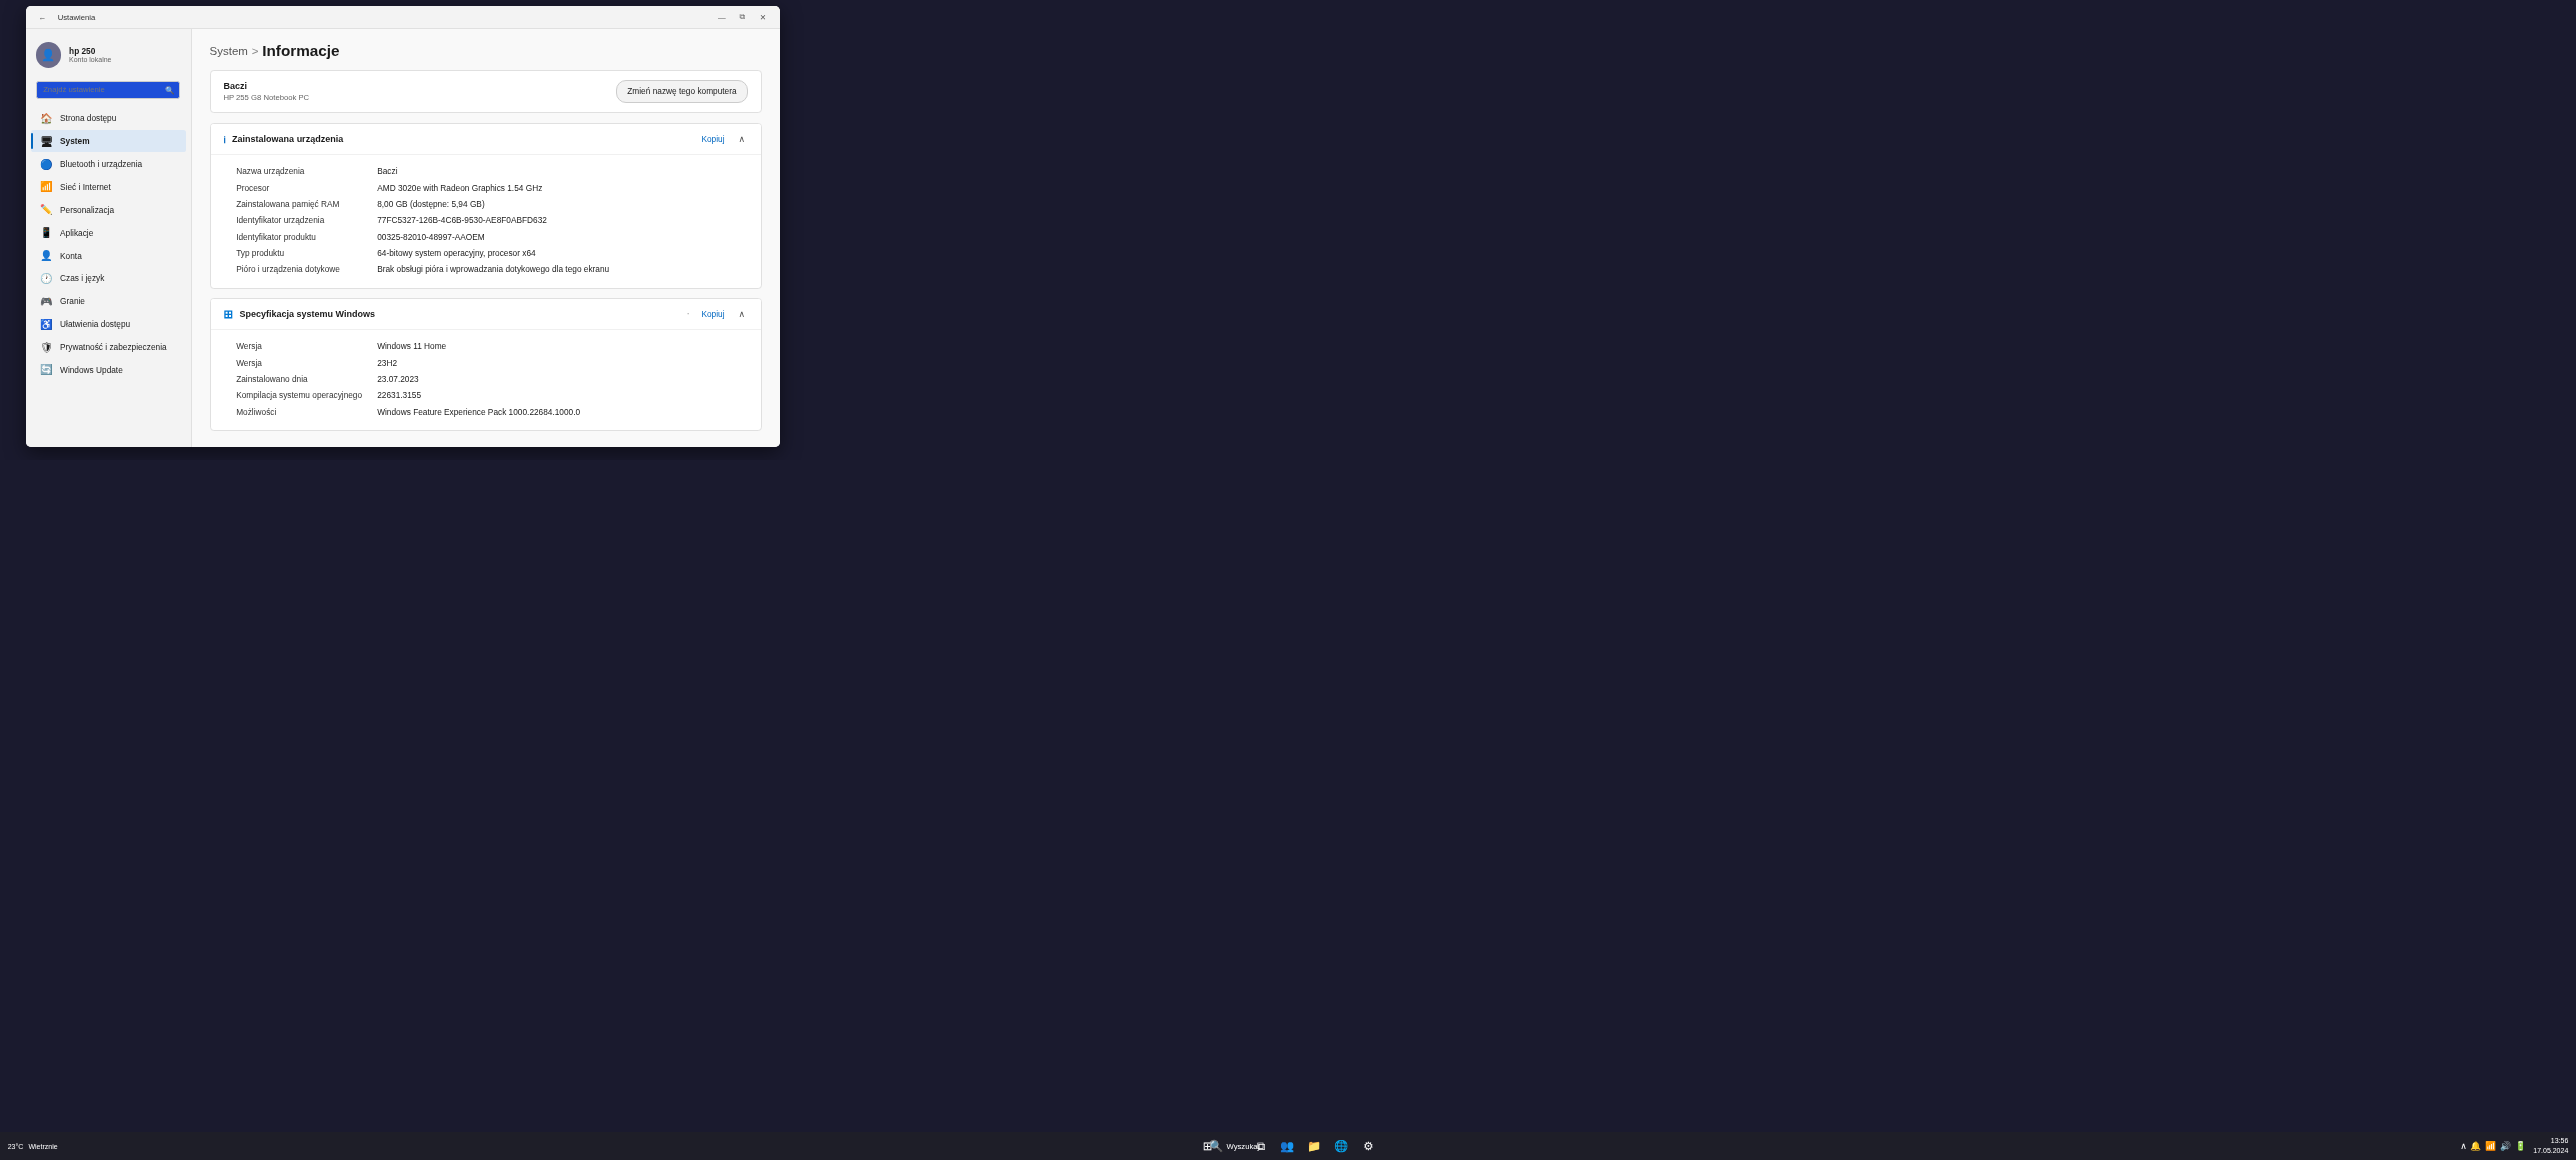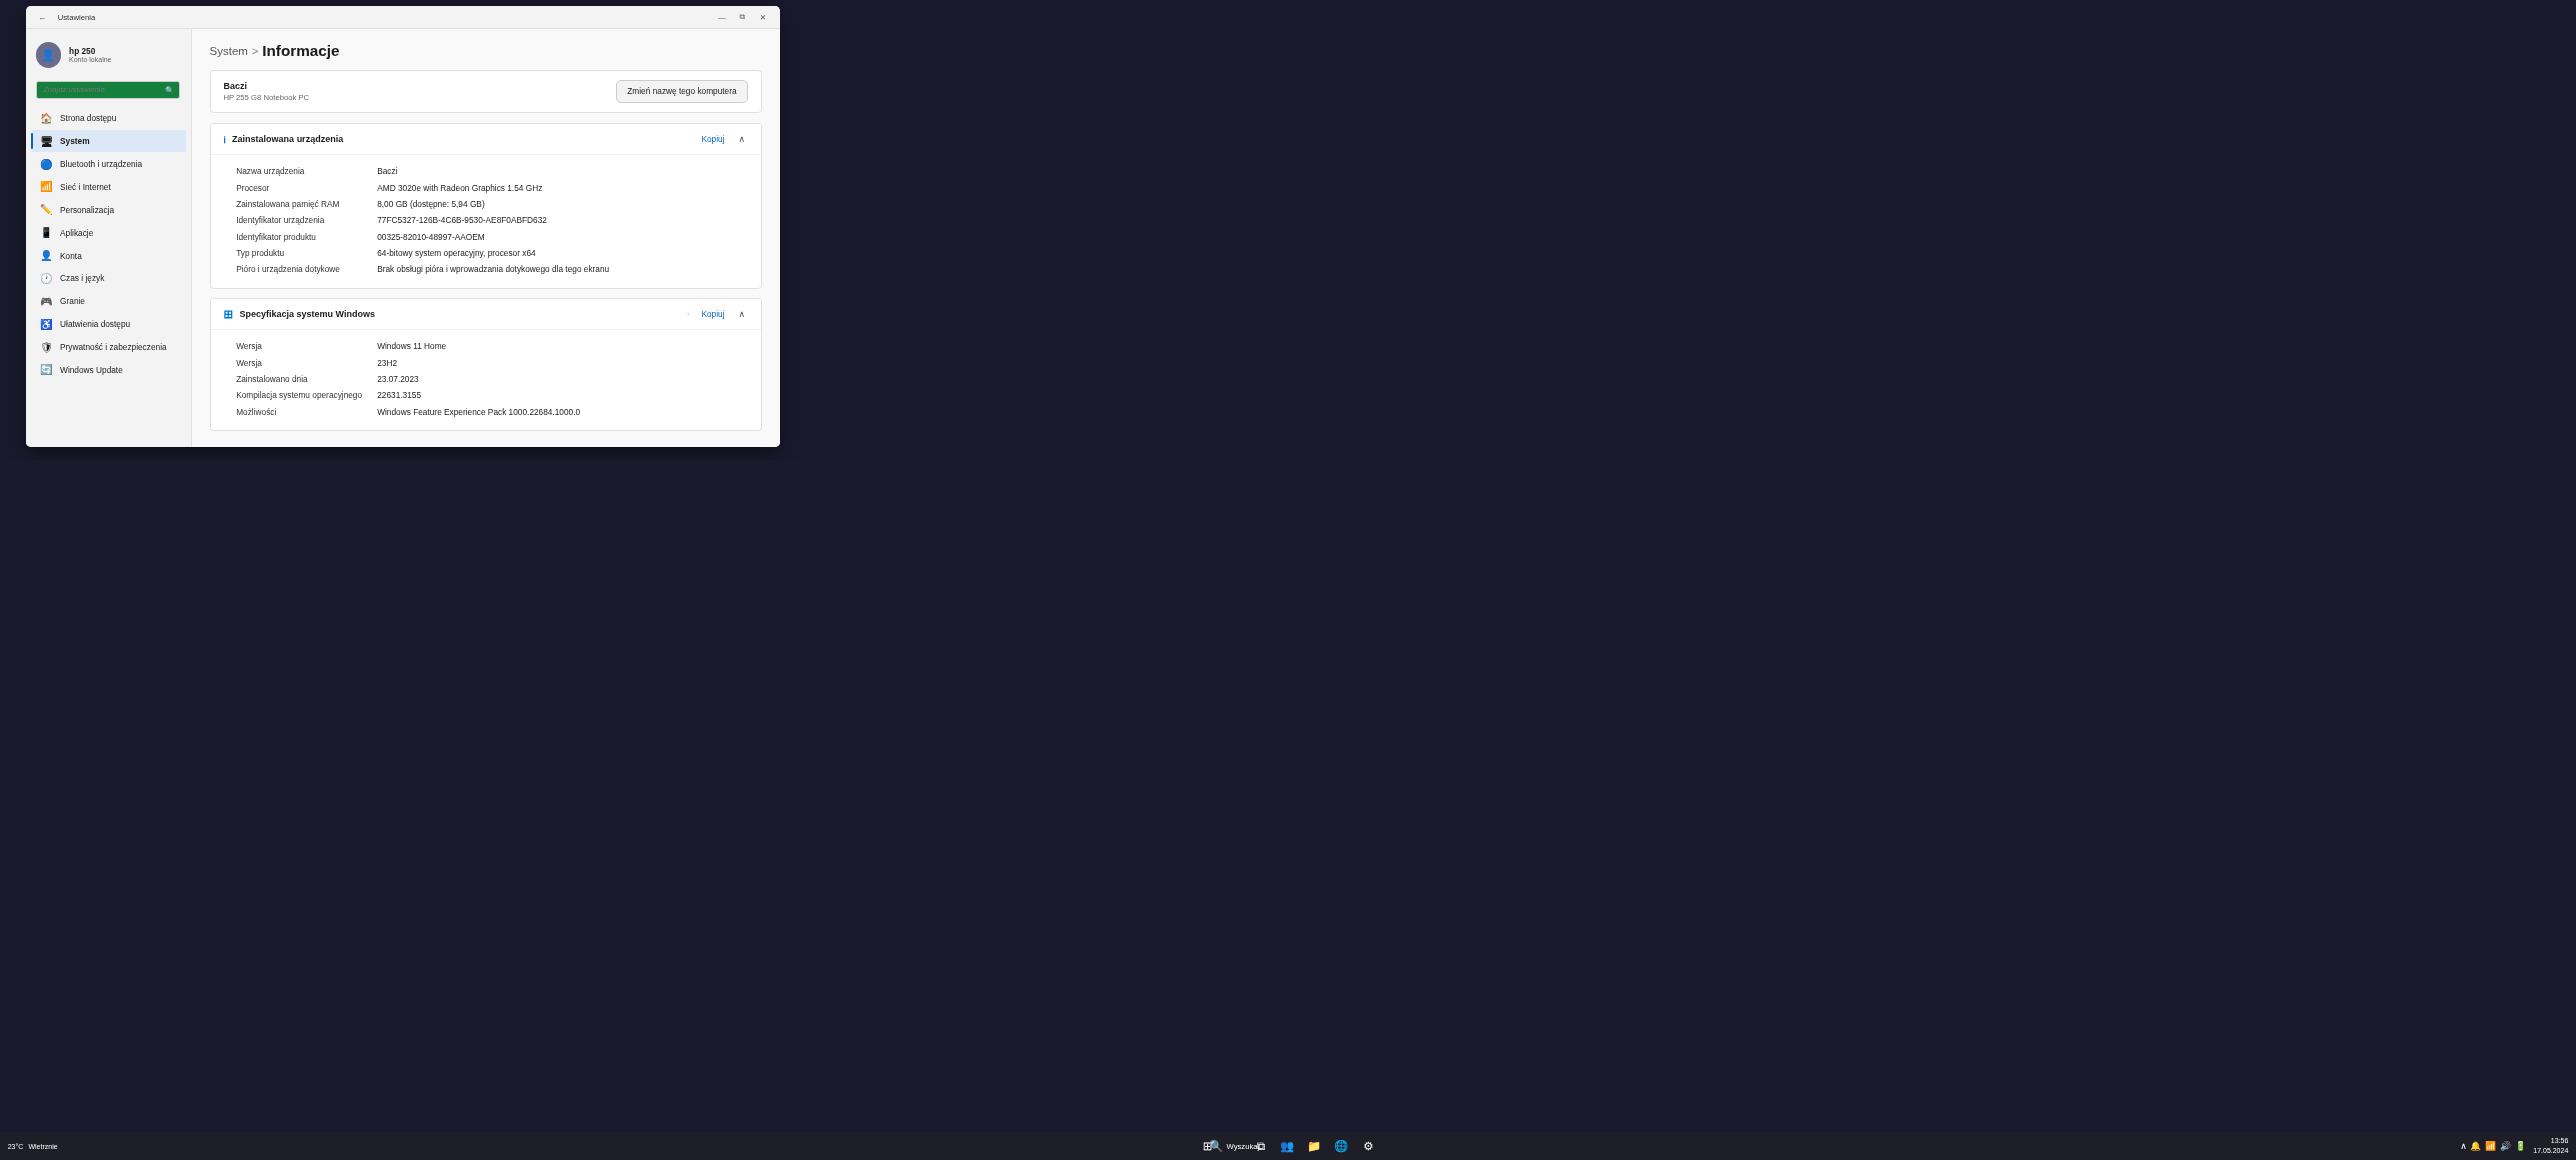--- a/index.html
+++ b/index.html
@@ -116,23 +116,22 @@
     .search-box {
       margin: 2.6px 10.2px 7.7px;
       position: relative;
     }
     .search-box input {
       width: 100%;
       padding: 3.8px 20.4px 3.8px 6.4px;
       border: 0.6px solid #ccc;
       border-radius: 2.6px;
       font-size: 7.7px;
-      background: #15803d;
+      background: #1d4ed8;
       outline: none;
-      font-style: italic;
     }
     .search-icon-box {
       position: absolute;
       right: 5.1px;
       top: 50%;
       transform: translateY(-50%);
       color: #666;
       font-size: 7.7px;
     }
 
@@ -211,21 +210,21 @@
     }
     .device-model {
       font-size: 7.7px;
       color: #666;
       margin-top: 1.3px;
     }
     .rename-btn {
       padding: 5.1px 10.2px;
       background: #f3f3f3;
       border: 0.6px solid #ccc;
-      border-radius: 5px;
+      border-radius: 10px;
       font-size: 8.3px;
       cursor: pointer;
       color: #1a1a1a;
     }
 
     
     .spec-section {
       background: white;
       border: 0.6px solid #e0e0e0;
       border-radius: 3.8px;

